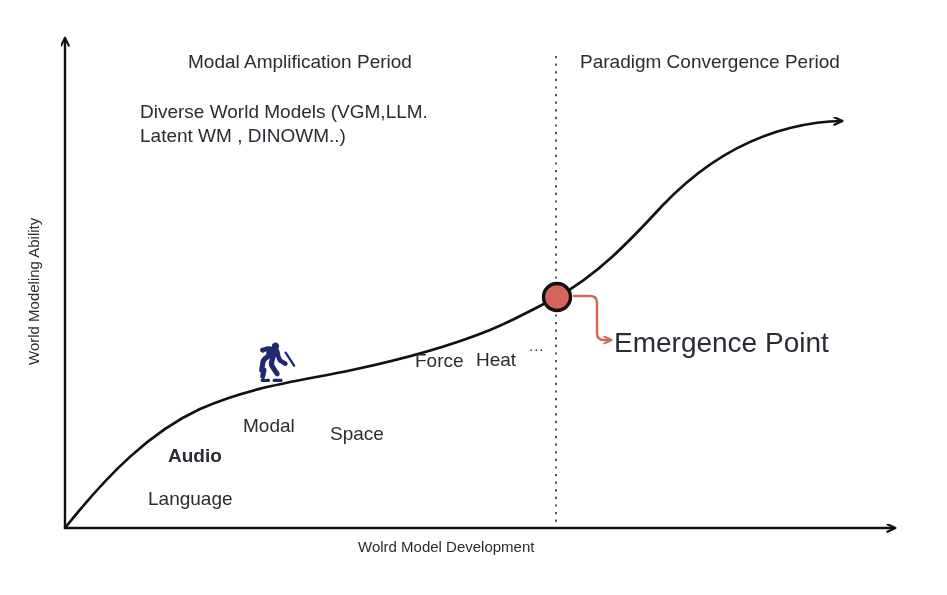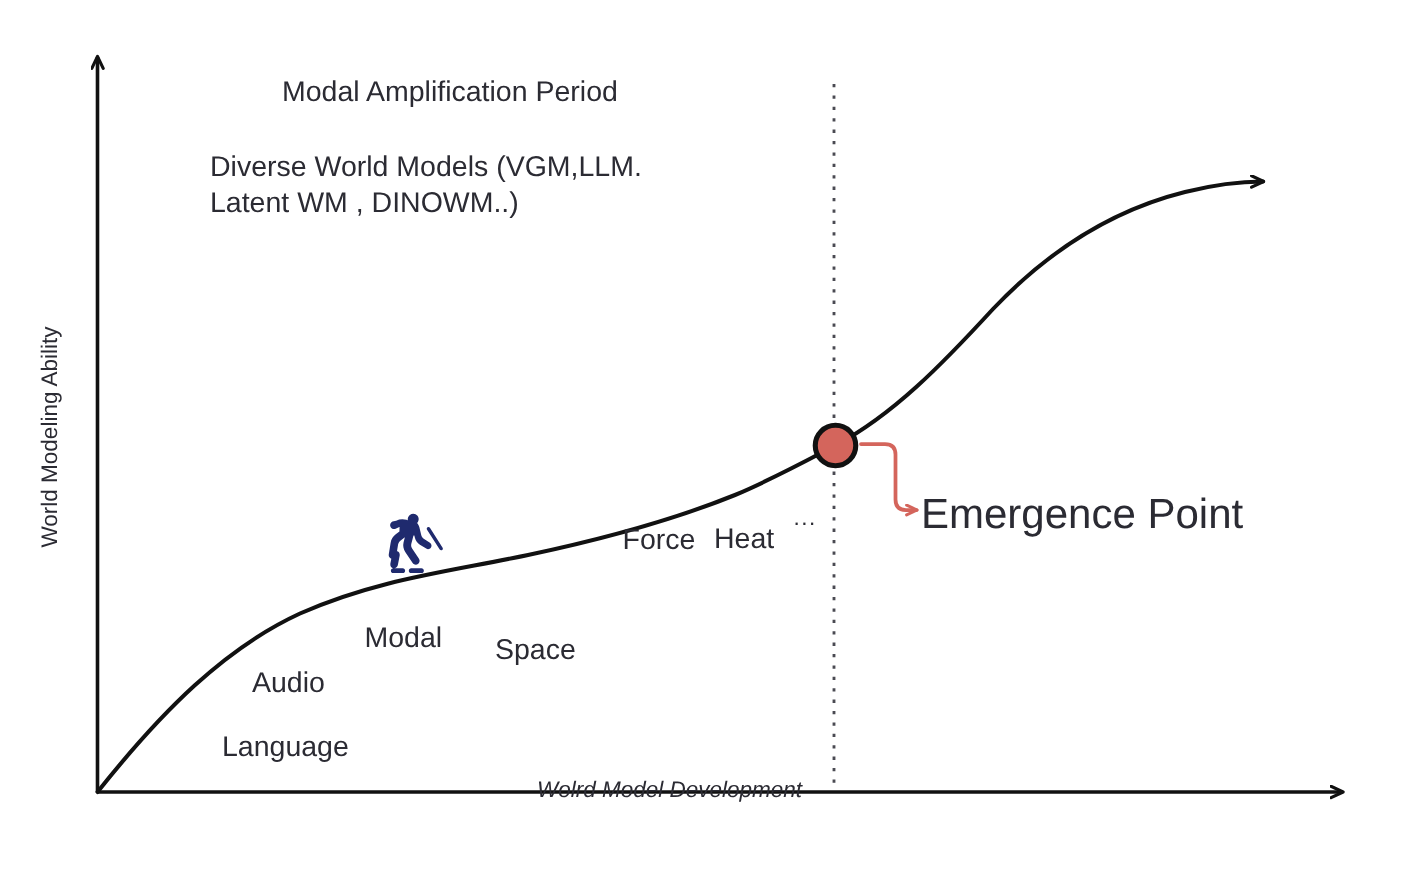--- a/index.html
+++ b/index.html
@@ -86,34 +86,35 @@
         M 330 120 c 6 -4 14 -2 18 4 l 96 150 c 4 6 2 14 -4 18
         c -6 4 -14 2 -18 -4 l -96 -150 c -4 -6 -2 -14 4 -18 Z"></path>
     </g>
   </svg>
 
   <div class="lbl period-title" style="left:188px;top:52px;">Modal Amplification Period</div>
 
   <div class="lbl period-sub" style="left:140px;top:100px;">Diverse World Models (VGM,LLM.
 Latent WM , DINOWM..)</div>
 
+  <div class="lbl period-title" style="left:580px;top:52px;">Paradigm Convergence Period</div>
 
   <div class="lbl curve-lbl" style="left:116px;top:489px;margin-left:32px;">Language</div>
 
-  <div class="lbl curve-lbl" style="left:168px;top:446px;">Audio</div>
+  <div class="lbl curve-lbl" style="left:168px;top:446px;font-weight:bold;">Audio</div>
 
   <div class="lbl curve-lbl" style="left:243px;top:416px;">Modal</div>
 
   <div class="lbl curve-lbl" style="left:330px;top:386px;margin-top:38px;">Space</div>
 
   <div class="lbl curve-lbl" style="left:415px;top:351px;">Force</div>
 
   <div class="lbl curve-lbl" style="left:476px;top:350px;">Heat</div>
 
   <div class="lbl dots-lbl" style="left:529px;top:338px;">...</div>
 
   <div class="lbl emerge-lbl" style="left:614px;top:329px;">Emergence Point</div>
 
-  <div class="lbl axis-title" style="left:358px;top:519px;font-style:italic;">Wolrd Model Development</div>
+  <div class="lbl axis-title" style="left:358px;top:539px;">Wolrd Model Development</div>
 
   <div class="lbl axis-title y-axis-title" style="left:26px;top:365px;">World Modeling Ability</div>
 
 </div>
 
 </body></html>

